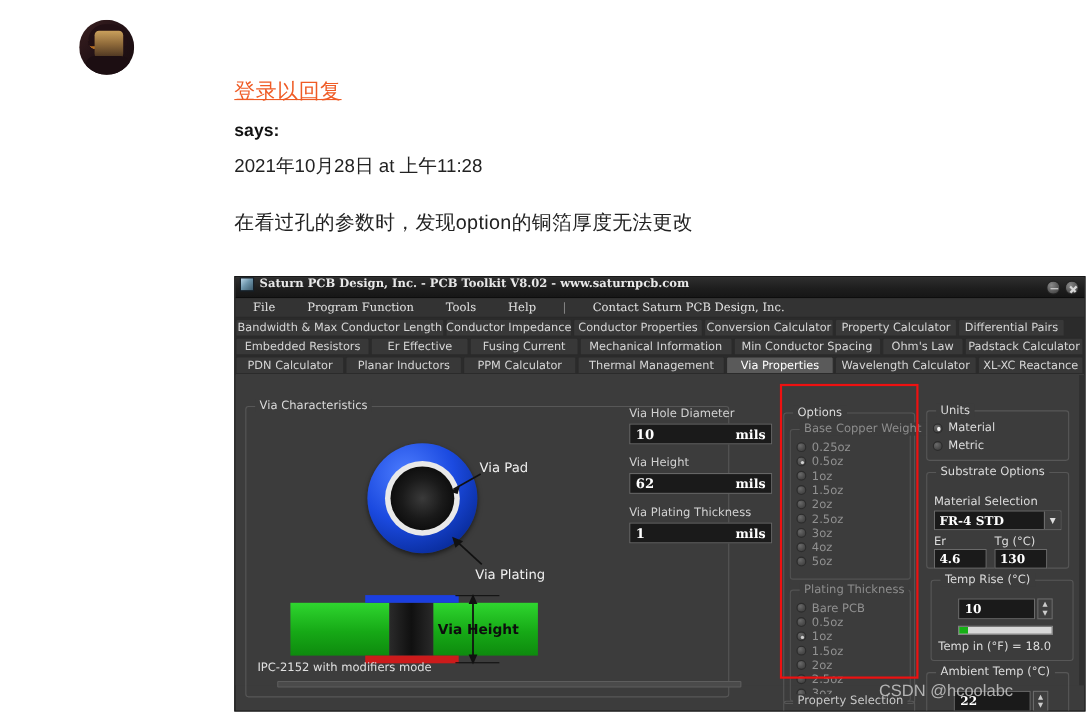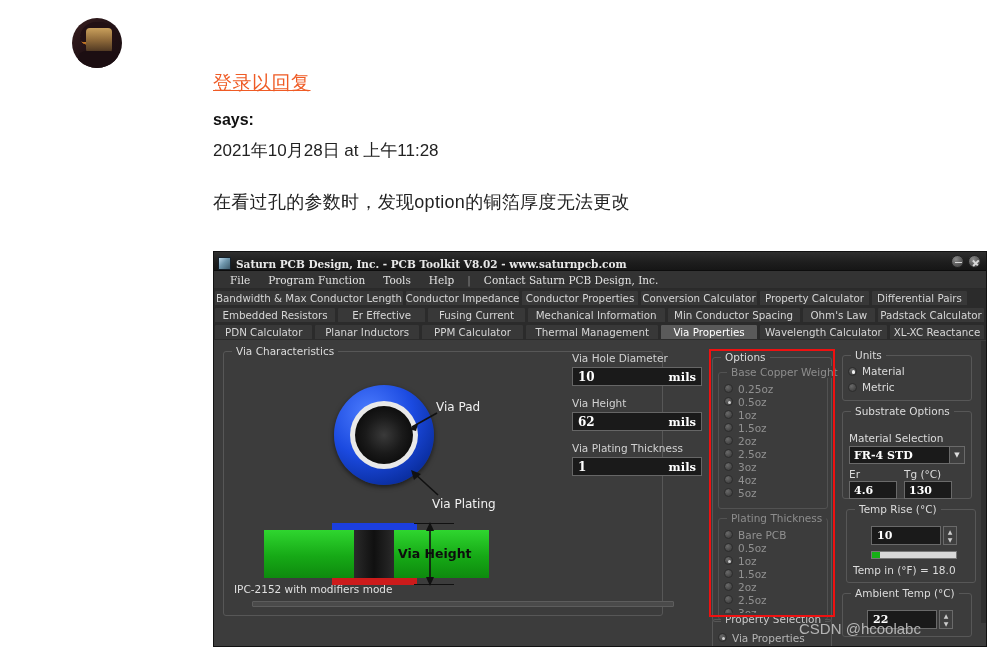--- a/index.html
+++ b/index.html
@@ -59,21 +59,21 @@
     width:774px; height:396px;
     background:#3c3c3c;
     border:1px solid #121212;
     overflow:hidden;
     font-family: "DejaVu Sans", sans-serif;
   }
   .titlebar {
     position:relative; height:19px;
     background: linear-gradient(180deg,#2e2e2e 0%, #1d1d1d 60%, #161616 100%);
     border-bottom:1px solid #0d0d0d;
-    display:flex; align-items:flex-end;
+    display:flex; align-items:flex-start;
   }
   .title-icon {
     width:13px; height:13px; margin-left:4px; margin-right:5px;
     background: linear-gradient(135deg,#bdd8ea 0%, #6f97ad 45%, #3d5a6b 100%);
     border:1px solid #15202a; flex:0 0 auto;
   }
   .title-text {
     font-size:10.5px; color:#e8e8e8; font-weight:bold;
     white-space:nowrap; font-family:"DejaVu Serif", serif;
   }
@@ -88,40 +88,40 @@
     content:""; position:absolute; left:3px; top:5.5px; width:7px; height:1.5px; background:#d8d8d8;
   }
   .win-btn.close::after {
     content:""; position:absolute; left:6px; top:2.5px; width:1.5px; height:8px; background:#d8d8d8;
     transform: rotate(45deg);
   }
   .win-btn.close::before { transform: rotate(45deg); }
 
   .menubar {
     height:18px; background:#333333; display:flex; align-items:center;
-    padding-left:7px; gap:0px; border-bottom:1px solid #2a2a2a;
+    padding-left:7px; gap:11px; border-bottom:1px solid #2a2a2a;
   }
   .menu-item { font-size:10.5px; color:#e2e2e2; padding:0 9px; white-space:nowrap; font-family:"DejaVu Serif", serif; }
   .menu-sep { color:#888; font-size:10.5px; padding:0 4px; }
 
   .tabrows { background:#2b2b2b; padding-top:1px; }
   .tabrow { display:flex; height:16px; margin-bottom:1px; }
   .tab {
     font-size:10.3px; color:#d6d6d6; background:#383838;
     border:1px solid #2b2b2b; border-radius:2px 2px 0 0;
     display:flex; align-items:center; justify-content:center;
     padding:0 5px; white-space:nowrap; margin-right:1px;
     font-family:"DejaVu Sans", sans-serif;
   }
   .tab.active { background:#5a5a5a; color:#ffffff; }
 
   .workspace { position:relative; height:282px; background:#3c3c3c; }
 
   
-  .gbox { position:absolute; border:1px solid #575757; border-radius:3px; }
+  .gbox { position:absolute; border:1px solid #575757; border-radius:3px;margin-top:18px; }
   .glabel {
     position:absolute; top:-7px; left:8px; padding:0 4px;
     background:#3c3c3c; font-size:10.5px; color:#dcdcdc; white-space:nowrap;
   }
   .glabel.dim { color:#8d8d8d; }
 
   
   .via-char { left:9px; top:10px; width:440px; height:265px; }
   .diagram { position:absolute; left:0; top:8px; width:440px; height:210px; }
 

